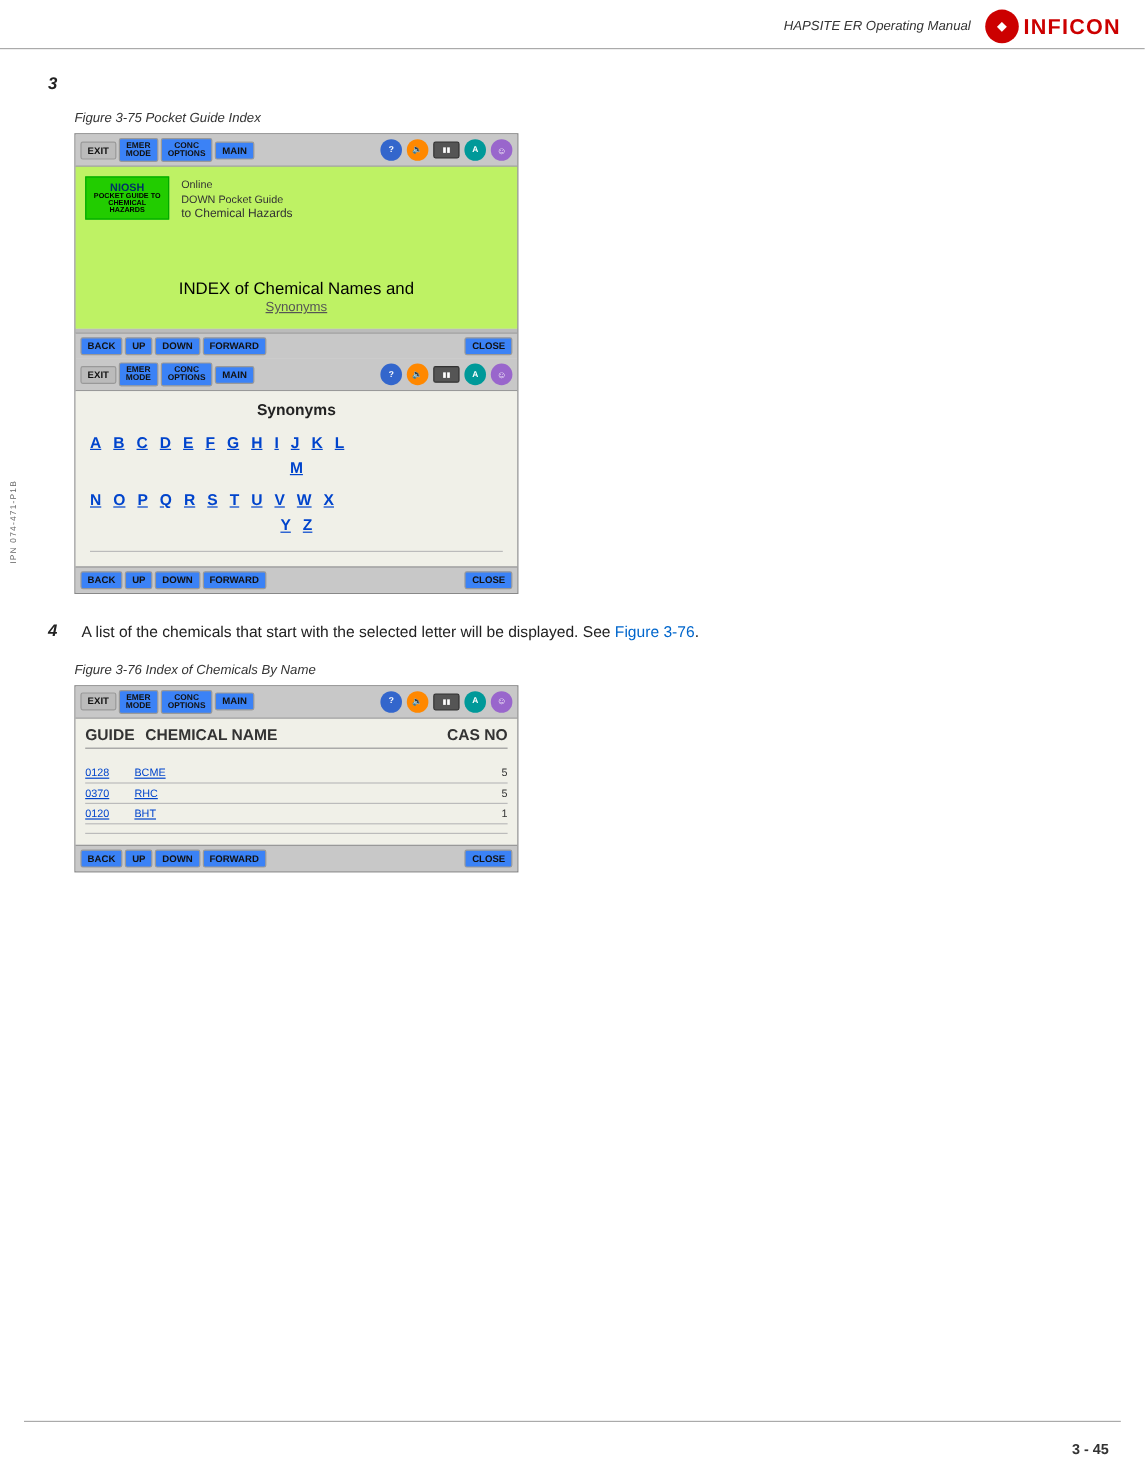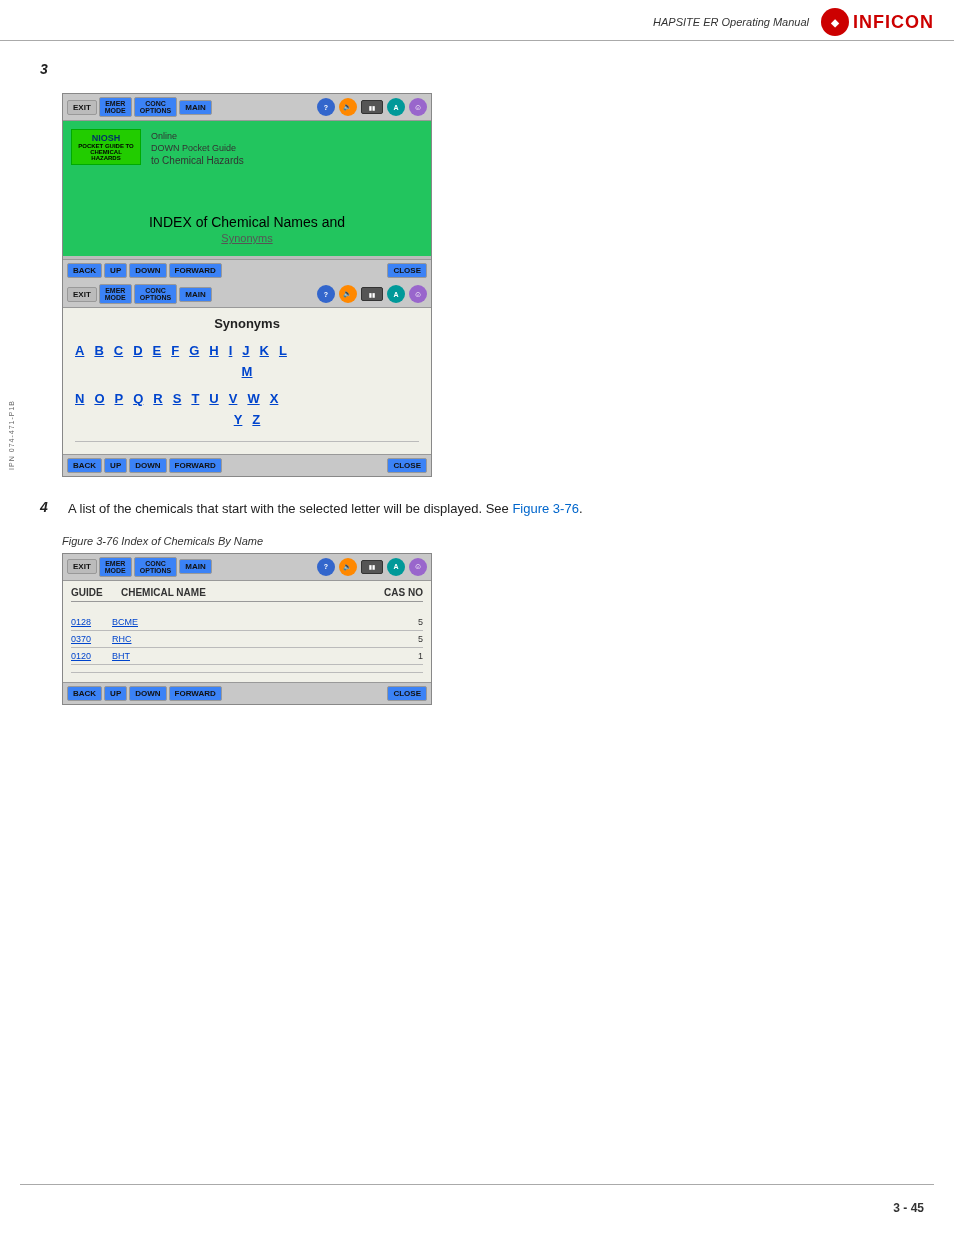--- a/index.html
+++ b/index.html
@@ -130,21 +130,21 @@
       justify-content: center;
       font-size: 8px;
       font-weight: bold;
     }
     .icon-blue { background: #3366cc; color: white; }
     .icon-orange { background: #ff8800; color: white; }
     .icon-teal { background: #009999; color: white; }
 
     
     .screen-body {
-      background: #22c55e;
+      background: #bef264;
       padding: 8px;
       min-height: 80px;
     }
 
     
     .niosh-area {
       display: flex;
       align-items: flex-start;
       gap: 10px;
       margin-bottom: 8px;
@@ -222,21 +222,21 @@
     
     .screen-body-chemicals {
       background: #f0f0e8;
       padding: 6px 8px;
     }
     .chem-header-row {
       display: flex;
       border-bottom: 1px solid #999;
       padding-bottom: 3px;
       margin-bottom: 4px;
-      font-size: 10px;
+      font-size: 13px;
       font-weight: bold;
       color: #333;
       align-items: flex-end;
     }
     .chem-col-guide { min-width: 50px; }
     .chem-col-name { flex: 1; }
     .chem-col-cas { min-width: 40px; text-align: right; }
     .chem-row {
       display: flex;
       align-items: center;
@@ -311,20 +311,23 @@
 </div>
 
 <div class="page-sidebar-text">IPN 074-471-P1B</div>
 
 <div class="main-content">
 
   <div class="step-row">
     <span class="step-num" style="font-style:italic; margin-right:6px;">3</span>
   </div>
 
+  <div class="figure-caption">
+    <em>Figure 3-75  Pocket Guide Index</em>
+  </div>
 
   <div class="device-screen">
 
     <div class="device-toolbar">
       <button class="toolbar-btn exit-btn">EXIT</button>
       <button class="toolbar-btn" style="font-size:7px;">EMER<br>MODE</button>
       <button class="toolbar-btn" style="font-size:7px;">CONC<br>OPTIONS</button>
       <button class="toolbar-btn">MAIN</button>
       <div class="toolbar-spacer"></div>
       <div class="toolbar-icons">

